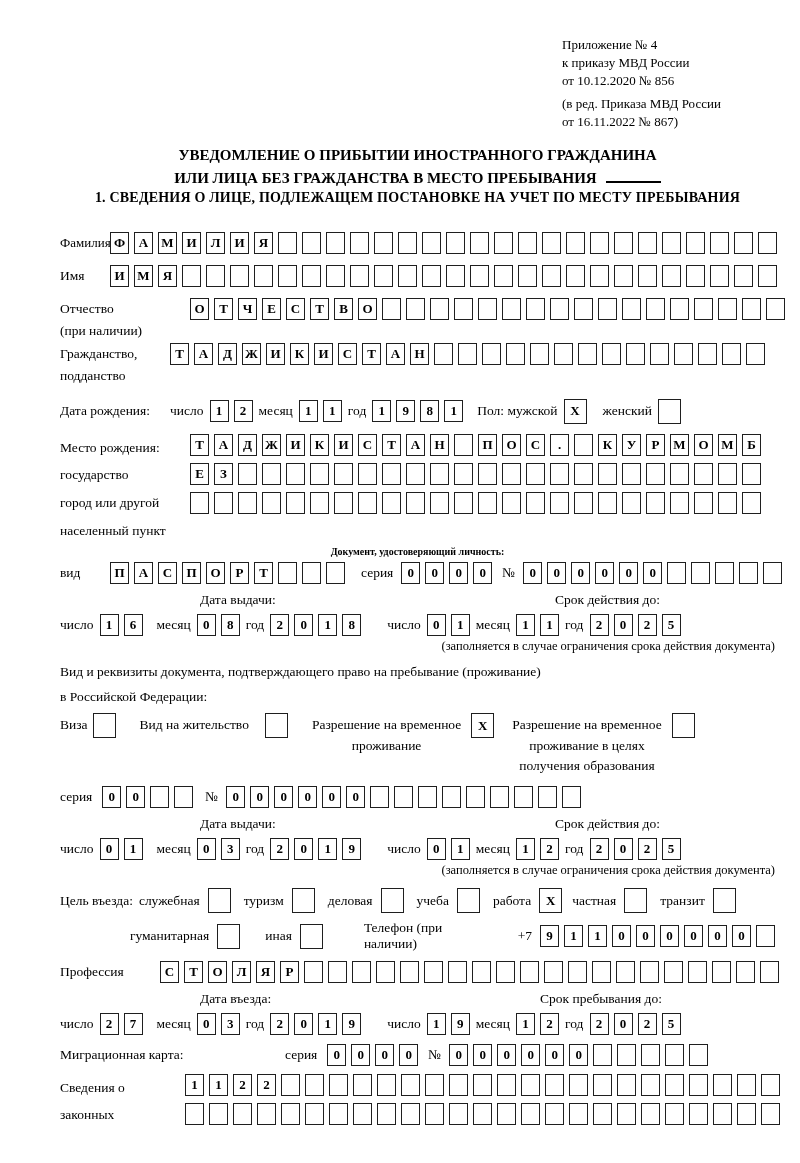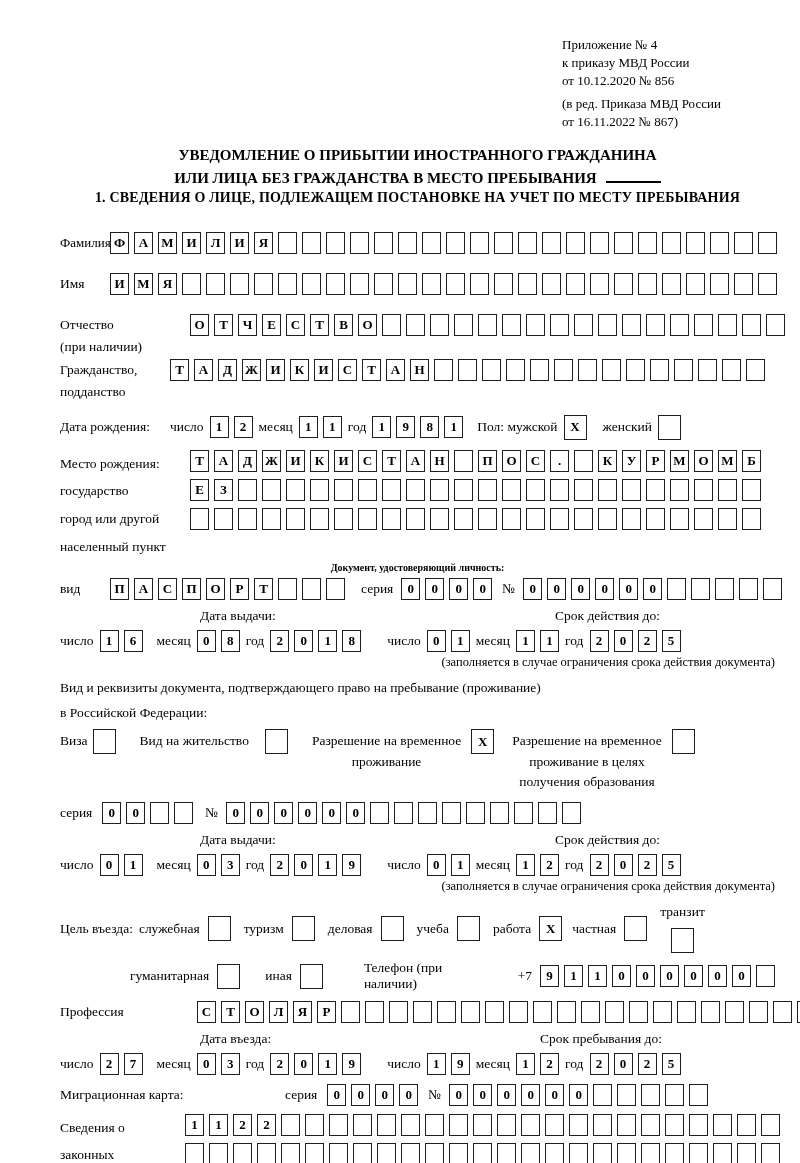--- a/index.html
+++ b/index.html
@@ -13,21 +13,21 @@
     overflow:hidden;
   }
   
   .appendix { width:205px; margin-left:auto; margin-right:8px; font-size:13px; line-height:1.38; }
   .appendix .gap { margin-top:5px; }
   .forma { text-align:right; padding-right:38px; font-weight:bold; font-size:14px; margin-top:13px; }
   .title { text-align:center; font-weight:bold; font-size:15px; line-height:1.55; margin-top:13px; }
   .title .blank-line { display:inline-block; width:55px; border-bottom:2px solid #000; height:13px; margin-left:9px; }
   .sec-heading { text-align:center; font-weight:bold; font-size:14px; letter-spacing:.2px; }
   
-  .frow { display:flex; align-items:flex-start; margin-top:19px; }
+  .frow { display:flex; align-items:flex-start; margin-top:11px; }
   .lbl { font-size:13.5px; padding-top:3px; white-space:nowrap; }
   .lbl2 { font-size:13.5px; line-height:1.6; }
   .cells { display:flex; gap:5px; flex-wrap:nowrap; }
   .cell {
     width:19px; height:22px; flex:0 0 19px;
     border:1.7px solid #1f1f1f;
     display:flex; align-items:center; justify-content:center;
     font-size:13px; font-weight:600; background:#fff;
   }
   .cells.cb .cell { width:23px; height:25px; flex:0 0 23px; }
@@ -563,21 +563,21 @@
         <span class="cells cb">
           <span class="cell">X</span>
         </span>
       </span>
     <span class="pair">
         <span>частная</span>
         <span class="cells cb">
           <span class="cell"></span>
         </span>
       </span>
-    <span class="pair" style="margin-right:4px;flex-direction:column;">
+    <span class="pair" style="margin-right:4px;">
         <span>транзит</span>
         <span class="cells cb">
           <span class="cell"></span>
         </span>
       </span>
   </div>
   <div class="purpose-row" style="margin-top:7px;">
     <span class="pair" style="margin-left:70px;">
         <span>гуманитарная</span>
         <span class="cells cb">
@@ -599,21 +599,21 @@
         <span class="cell">0</span>
         <span class="cell">0</span>
         <span class="cell">0</span>
         <span class="cell">0</span>
         <span class="cell">0</span>
         <span class="cell">0</span>
         <span class="cell"></span>
       </span>
   </div>
 
-  <div class="frow" style="margin-top:9px; align-items:center;gap:37px;">
+  <div class="frow" style="margin-top:9px; align-items:center;">
     <div class="lbl w100" style="padding-top:0;">Профессия</div>
     <div class="cells">
         <span class="cell">С</span>
         <span class="cell">Т</span>
         <span class="cell">О</span>
         <span class="cell">Л</span>
         <span class="cell">Я</span>
         <span class="cell">Р</span>
         <span class="cell"></span>
         <span class="cell"></span>

